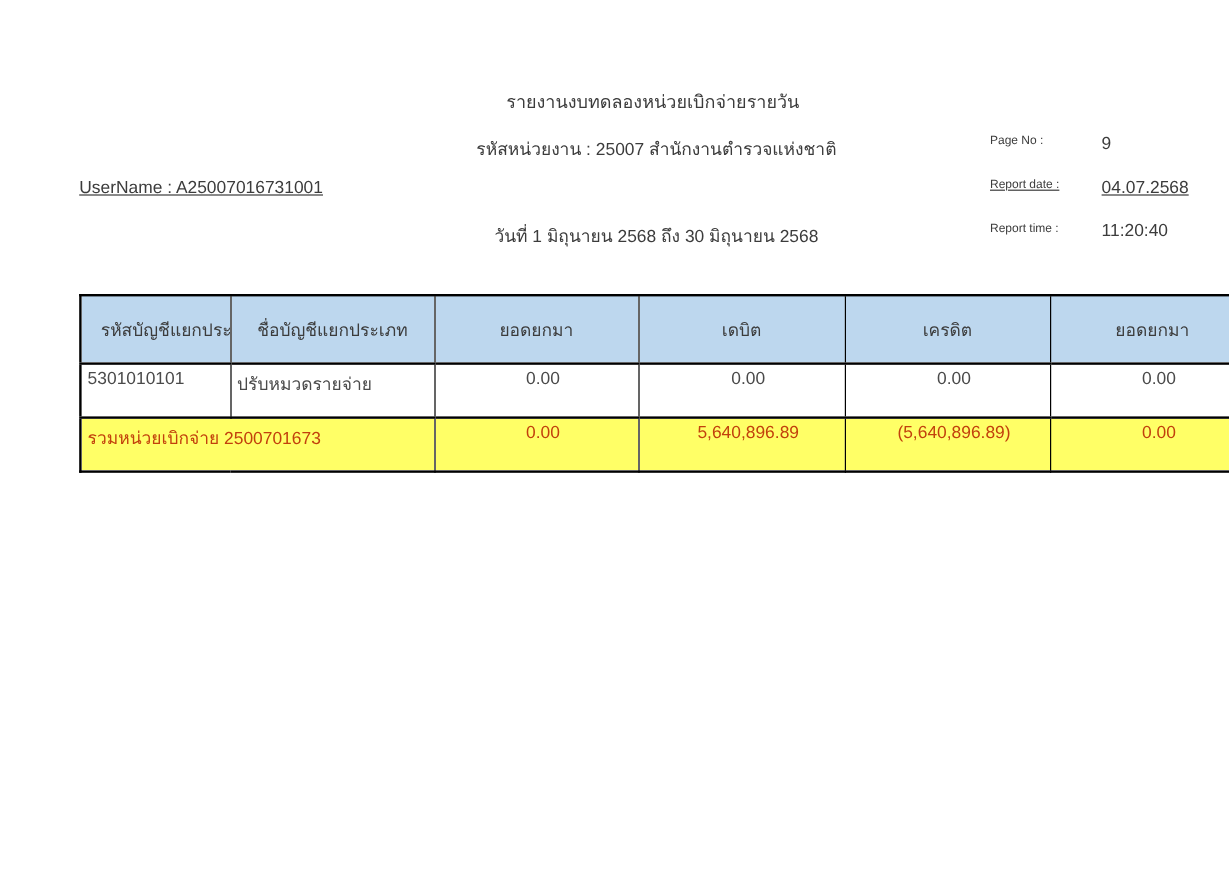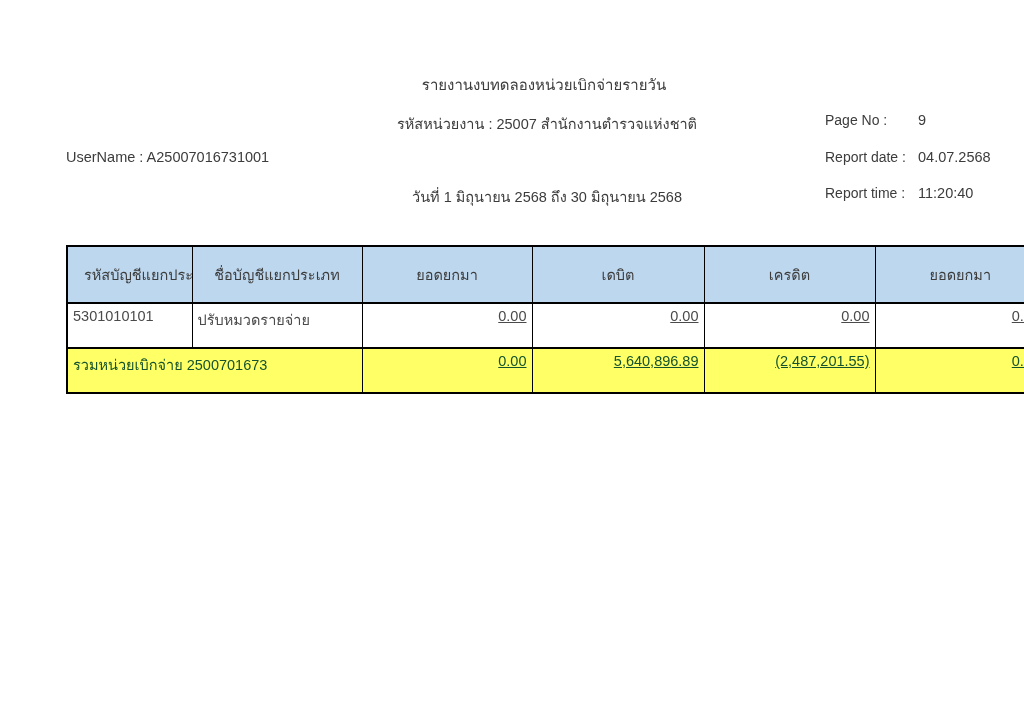--- a/index.html
+++ b/index.html
@@ -12,23 +12,23 @@
   }
   .page { position: relative; width: 1024px; height: 724px; }
 
   .report-title {
     position: absolute; top: 25px; left: 0; width: 1024px;
     text-align: center; font-size: 15px; color: #3c3c3c;
   }
 
   .meta-left-line { position: absolute; left: 18px; font-size: 14.5px; }
   .meta-center-line { position: absolute; left: 240px; width: 550px; text-align: center; font-size: 14.5px; }
-  .meta-right-label { position: absolute; left: 777px; font-size: 14px; }
+  .meta-right-label { position: absolute; left: 777px; font-size: 10px; }
   .meta-right-value { position: absolute; left: 870px; font-size: 14.5px; }
-  .y1 { top: 64px; } .y2 { top: 101px; } .y3 { top: 137px; }
+  .y1 { top: 64px; } .y2 { top: 101px; text-decoration: underline; } .y3 { top: 137px; }
 
   .report-table-wrap { position: absolute; left: 18px; top: 197px; }
   table.report-table {
     border-collapse: collapse;
     table-layout: fixed;
     width: 979px;
     border: 2px solid #000;
   }
   table.report-table th, table.report-table td {
     border: 1px solid #000;
@@ -46,26 +46,26 @@
     color: #3c3c3c;
   }
   table.report-table td {
     height: 24px;
     font-size: 14.5px;
     vertical-align: top;
     padding-top: 4px;
     color: #4a4a4a;
   }
   td.cell-text { text-align: left; padding-left: 5px; }
-  td.cell-num  { text-align: right; padding-right: 5px; text-decoration: underline; }
+  td.cell-num  { text-align: center; padding-right: 5px; }
   tr.total-row td {
     background: var(--total-bg, #FFFF66);
     border-top: 2px solid #000;
     height: 39px;
-    color: #14532d;
+    color: #c2410c;
   }
 </style>
 </head>
 <body>
 
 <div class="page">
 
   <div class="report-title">รายงานงบทดลองหน่วยเบิกจ่ายรายวัน</div>
 
   <div class="meta-left-line y2">UserName : A25007016731001</div>
@@ -106,20 +106,20 @@
           <td class="cell-text">ปรับหมวดรายจ่าย</td>
           <td class="cell-num">0.00</td>
           <td class="cell-num">0.00</td>
           <td class="cell-num">0.00</td>
           <td class="cell-num">0.00</td>
         </tr>
         <tr class="total-row">
           <td class="cell-text" colspan="2">รวมหน่วยเบิกจ่าย 2500701673</td>
           <td class="cell-num">0.00</td>
           <td class="cell-num">5,640,896.89</td>
-          <td class="cell-num">(2,487,201.55)</td>
+          <td class="cell-num">(5,640,896.89)</td>
           <td class="cell-num">0.00</td>
         </tr>
       </tbody>
     </table>
   </div>
 
 </div>
 
 </body></html>

